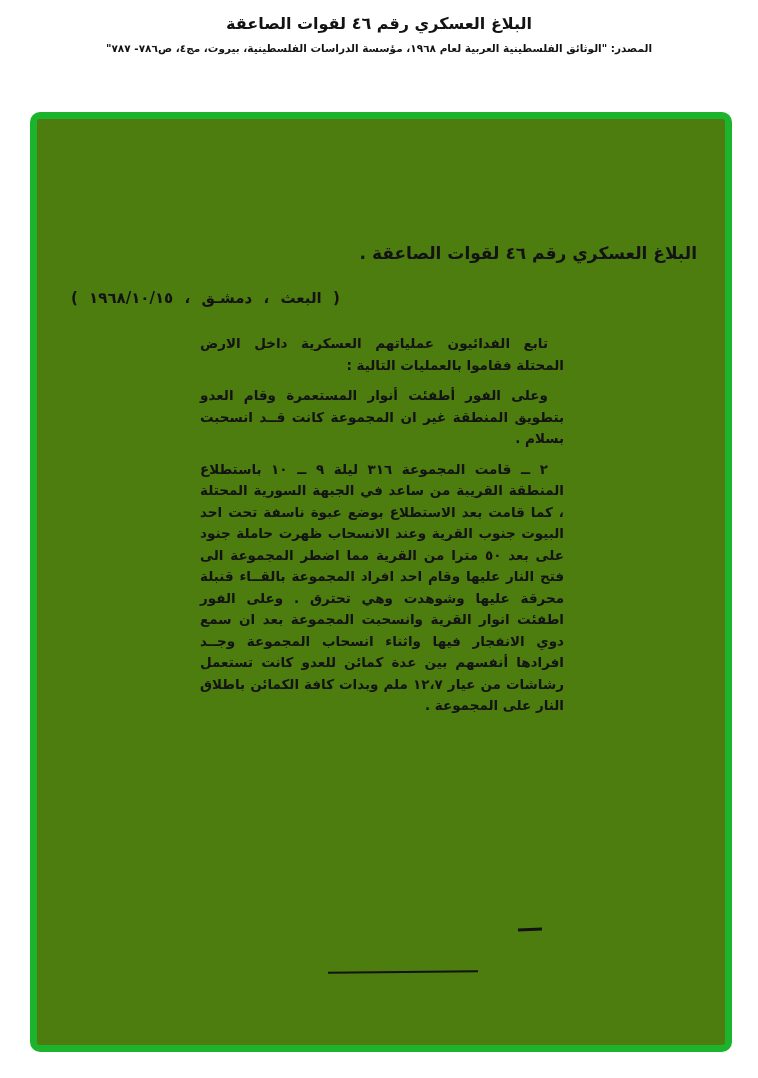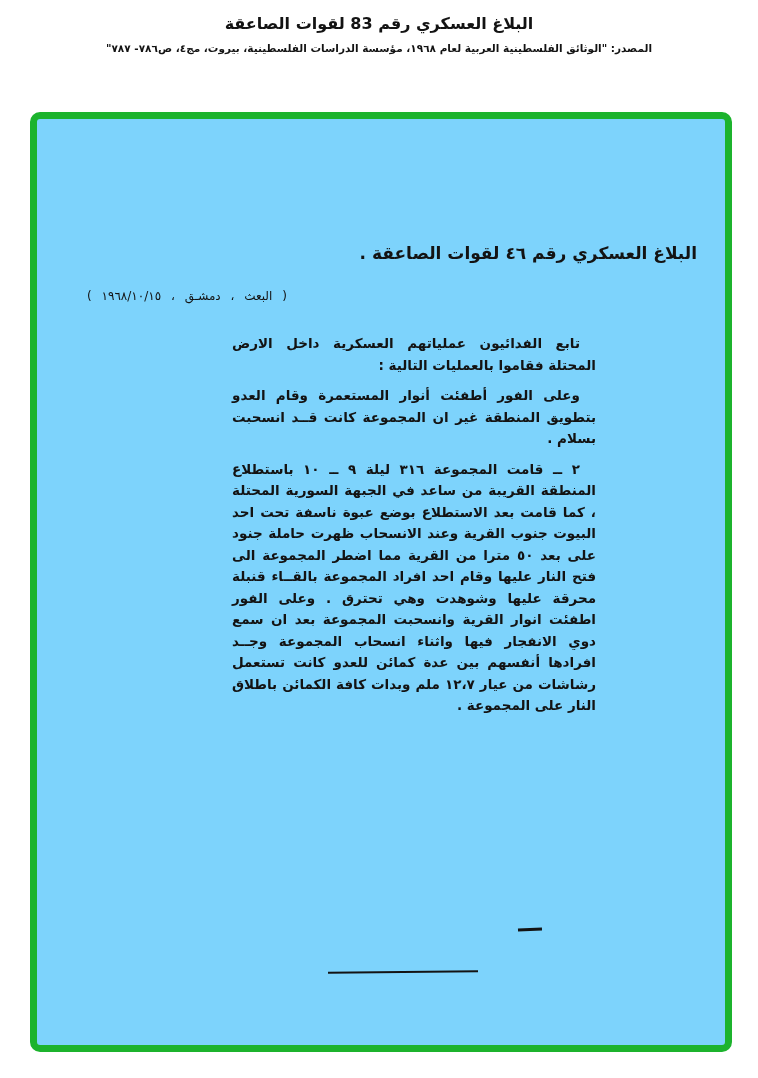--- a/index.html
+++ b/index.html
@@ -37,58 +37,57 @@
   }
   .document-frame {
     position: absolute;
     left: 30px;
     top: 112px;
     width: 702px;
     height: 940px;
     box-sizing: border-box;
     border: 7px solid #1cb32d;
     border-radius: 10px;
-    background: #7dd3fc;
+    background: #4d7c0f;
   }
   .doc-inner {
     position: absolute;
     left: 0; top: 0; right: 0; bottom: 0;
     direction: rtl;
   }
   .doc-title {
     position: absolute;
     top: 124px;
     right: 28px;
     font-size: 17px;
     font-weight: bold;
     letter-spacing: 0.3px;
     white-space: nowrap;
   }
   .doc-dateline {
     position: absolute;
     top: 170px;
-    left: 50px;
+    left: 34px;
     direction: rtl;
-    font-size: 12px;
-    font-weight: normal;
+    font-size: 15px;
+    font-weight: bold;
     word-spacing: 6px;
     letter-spacing: 1px;
     white-space: nowrap;
   }
   .doc-body {
     position: absolute;
     top: 214px;
     left: 163px;
     width: 364px;
     direction: rtl;
     font-size: 13.5px;
     font-weight: bold;
     line-height: 21.5px;
     text-align: justify;
-    margin-left: 32px;
   }
   .doc-body p {
     margin: 0 0 9px 0;
     text-indent: 16px; 
   }
   .doc-body p.indent-wide {
     text-indent: 26px;
   }
   .end-dash {
     position: absolute;
@@ -106,21 +105,21 @@
     width: 150px;
     height: 2px;
     background: #131313;
     transform: rotate(-0.5deg);
   }
 </style>
 </head>
 <body style="color: rgb(19, 19, 19);">
 
 <div class="page-header">
-  <div class="page-header-title">البلاغ العسكري رقم 83 لقوات الصاعقة</div>
+  <div class="page-header-title">البلاغ العسكري رقم ٤٦ لقوات الصاعقة</div>
   <div class="page-header-source">المصدر: "الوثائق الفلسطينية العربية لعام ١٩٦٨، مؤسسة الدراسات الفلسطينية، بيروت، مج٤، ص٧٨٦- ٧٨٧"</div>
 </div>
 
 <div class="document-frame" style="border-color: rgb(28, 179, 45);">
   <div class="doc-inner">
 
     <div class="doc-title">البلاغ العسكري رقم ٤٦ لقوات الصاعقة .</div>
 
     <div class="doc-dateline">( البعث ، دمشـق ، ١٩٦٨/١٠/١٥ )</div>
 

